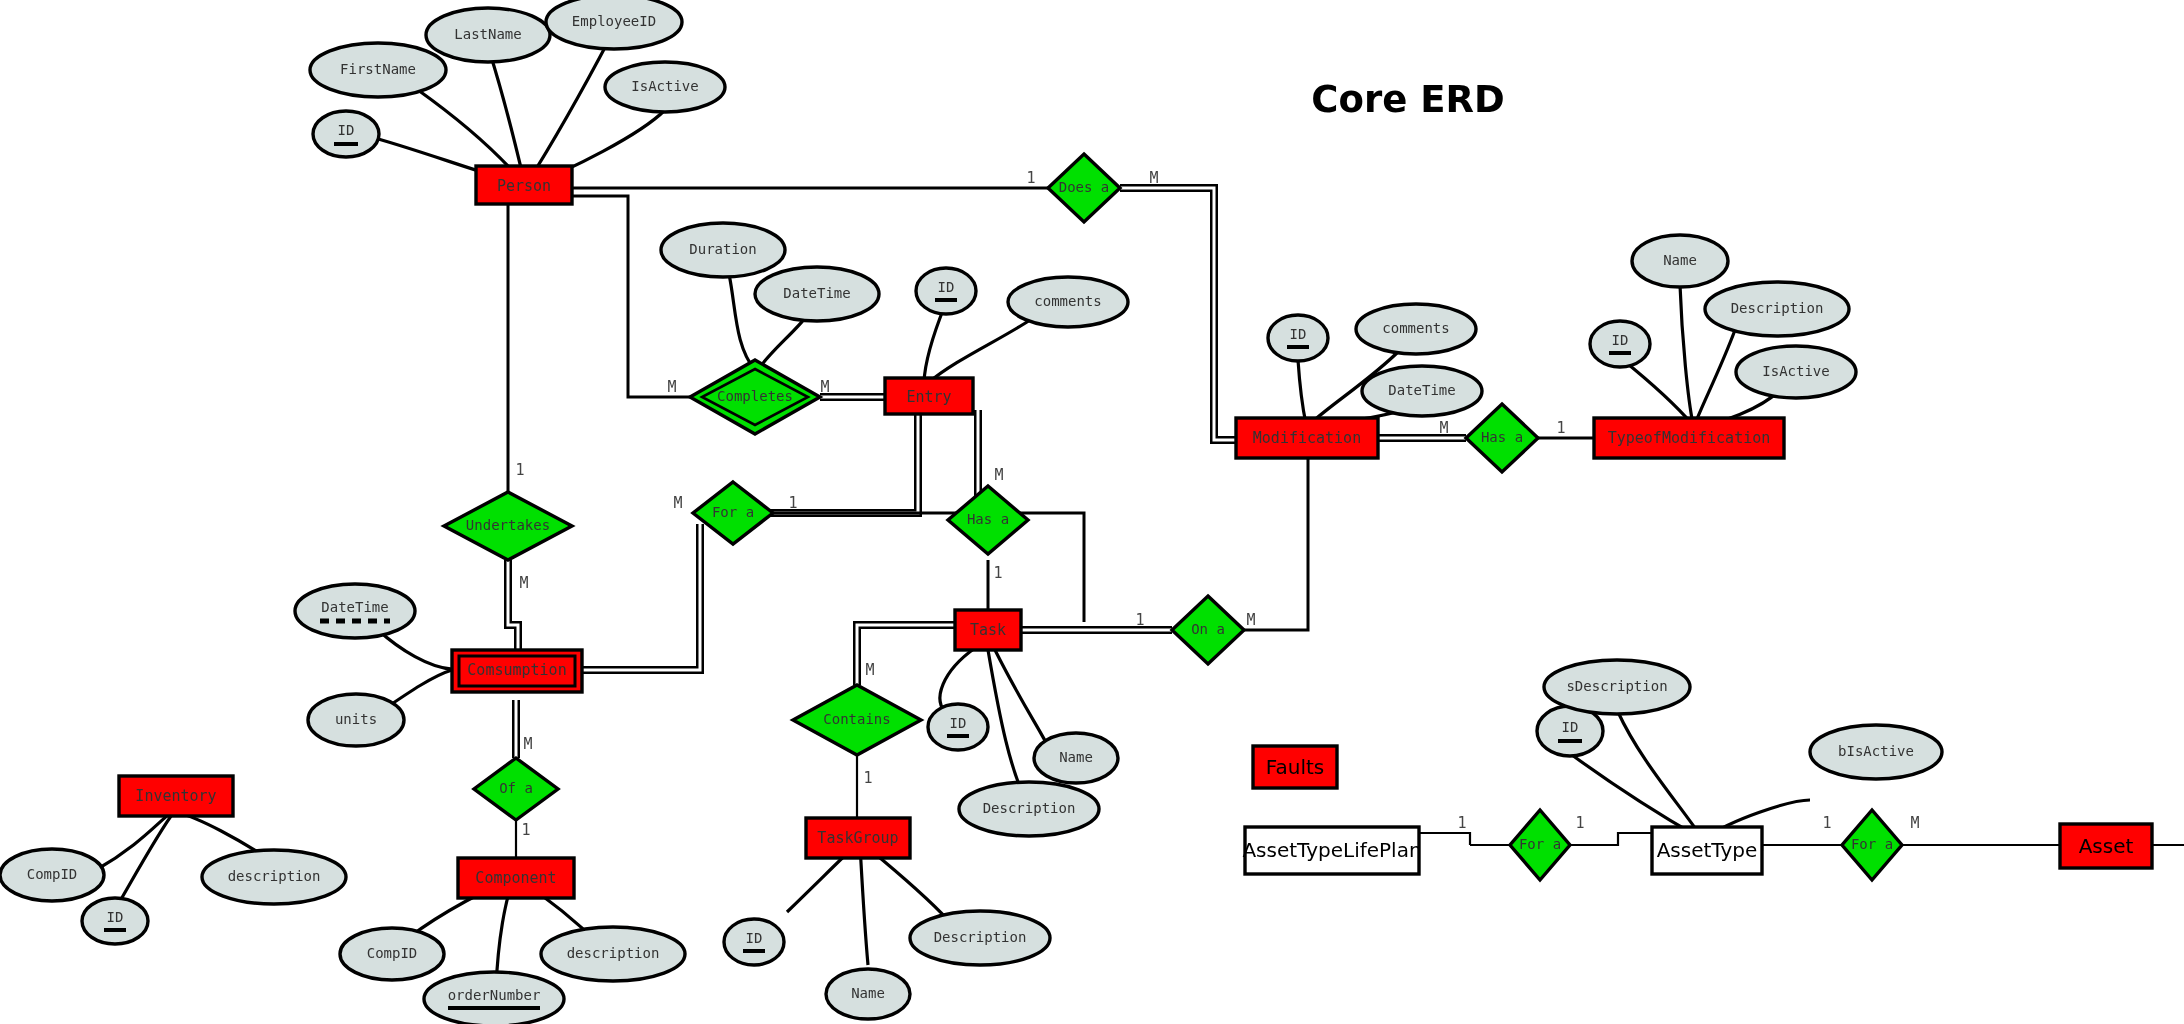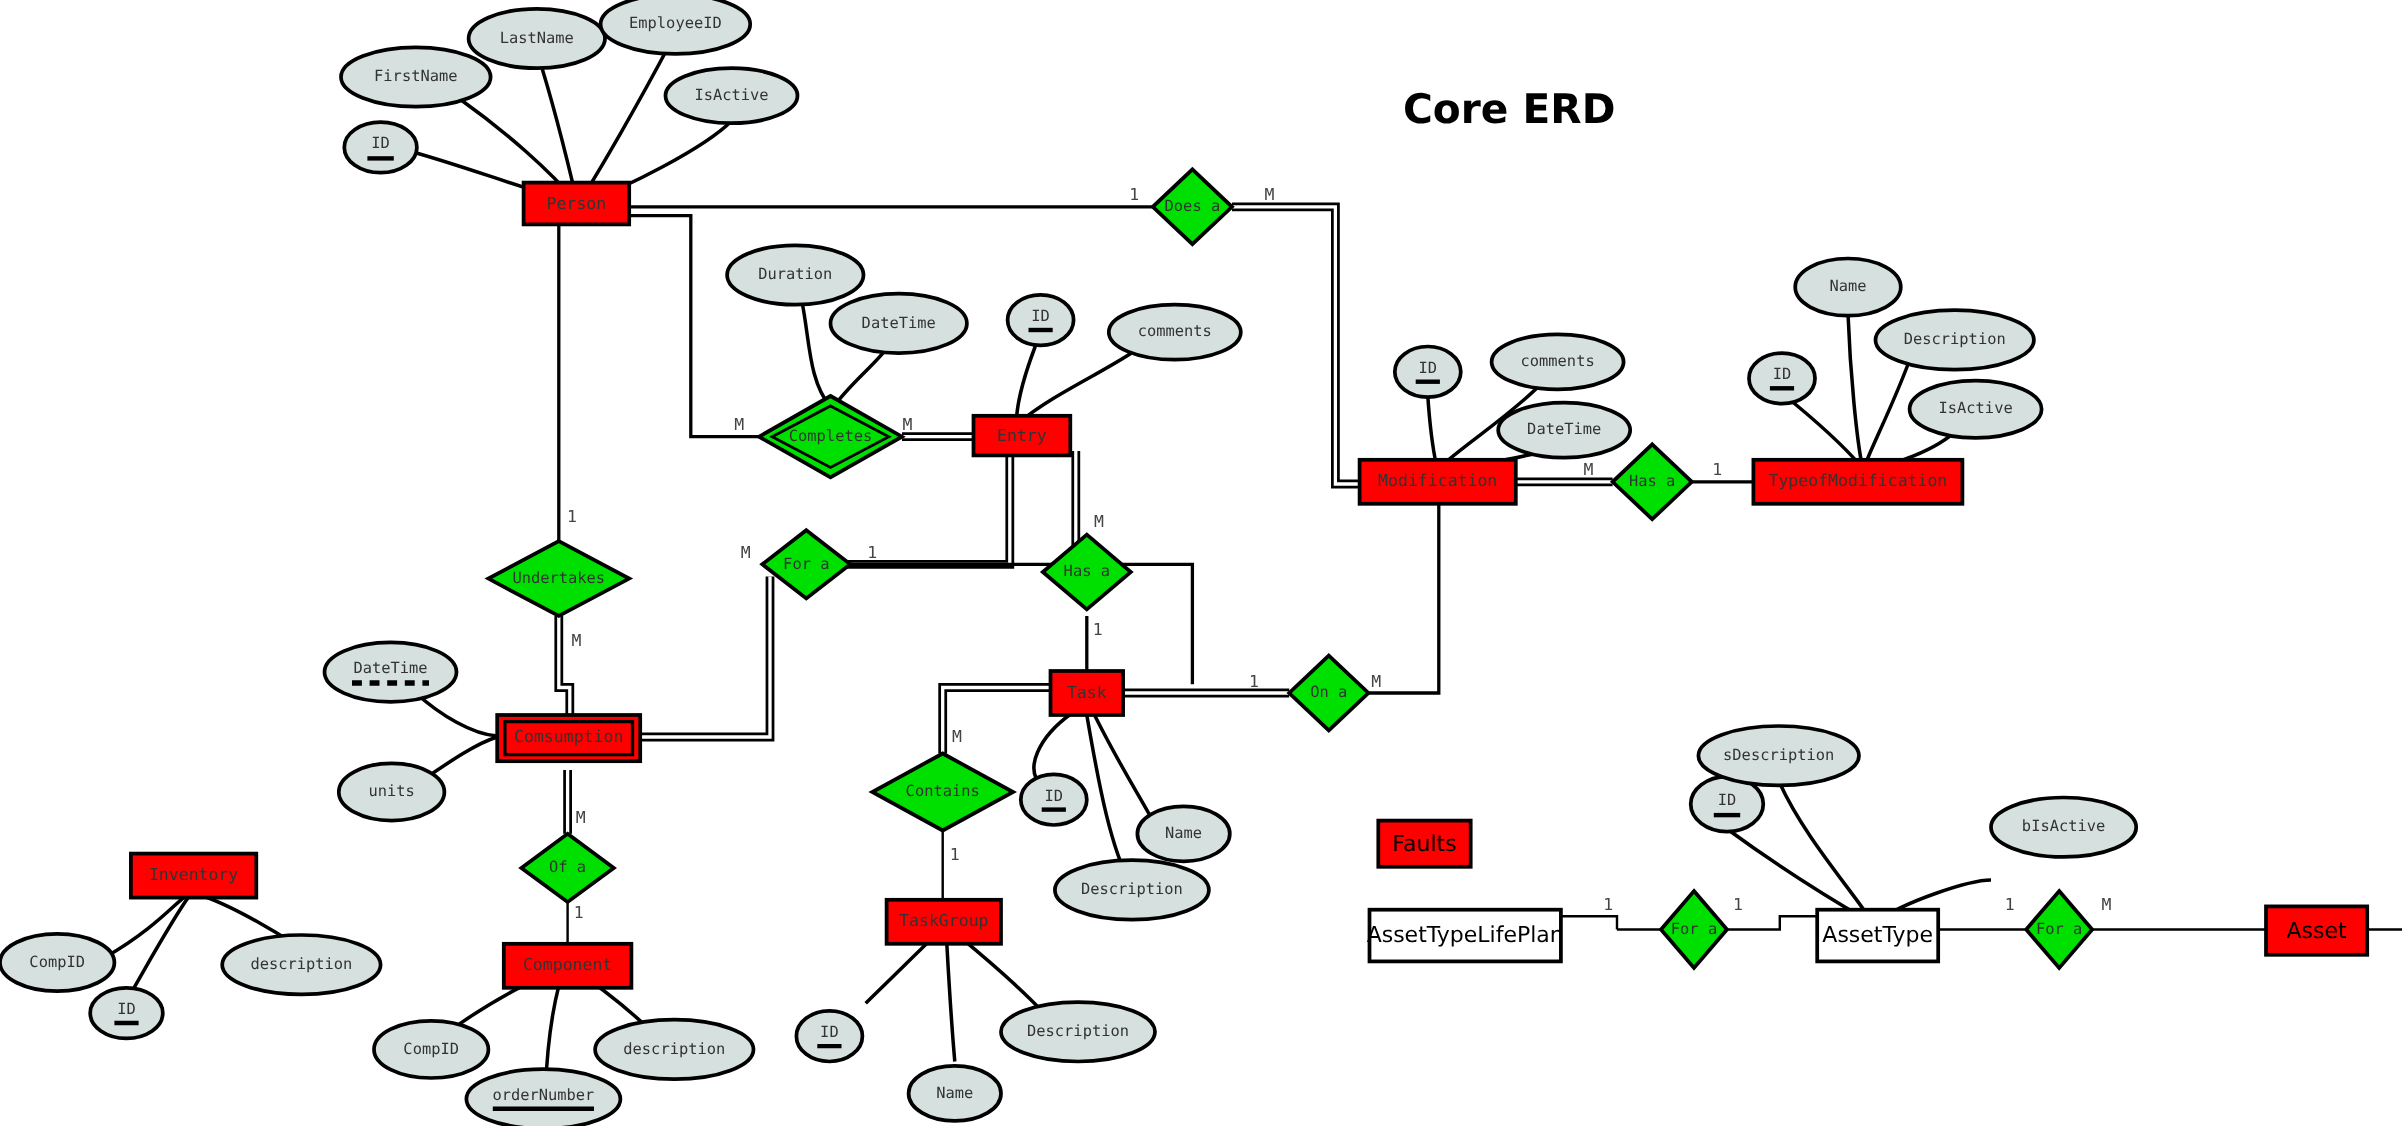--- a/index.html
+++ b/index.html
@@ -120,21 +120,21 @@
     stroke: #000000;
     stroke-width: 5;
     stroke-dasharray: 9 7;
   }
   #title {
     position: absolute;
     font-family: "DejaVu Sans", sans-serif;
     font-weight: bold;
     font-size: 37px;
     color: #000000;
-    left: 1212px;
+    left: 1248px;
     top: 78px;
     width: 320px;
     text-align: center;
     white-space: nowrap;
   }
 </style>
 </head>
 <body>
 
 <div id="canvas">

